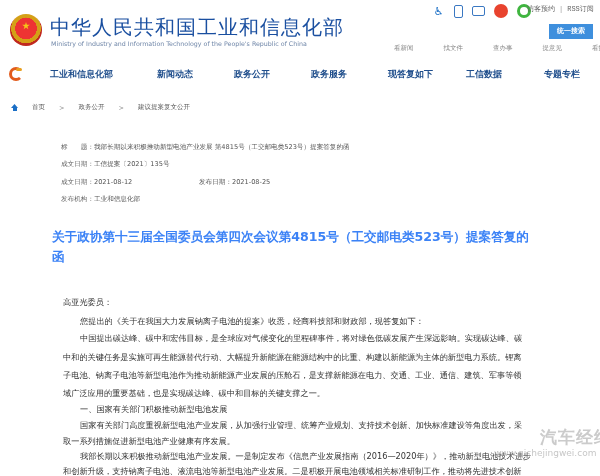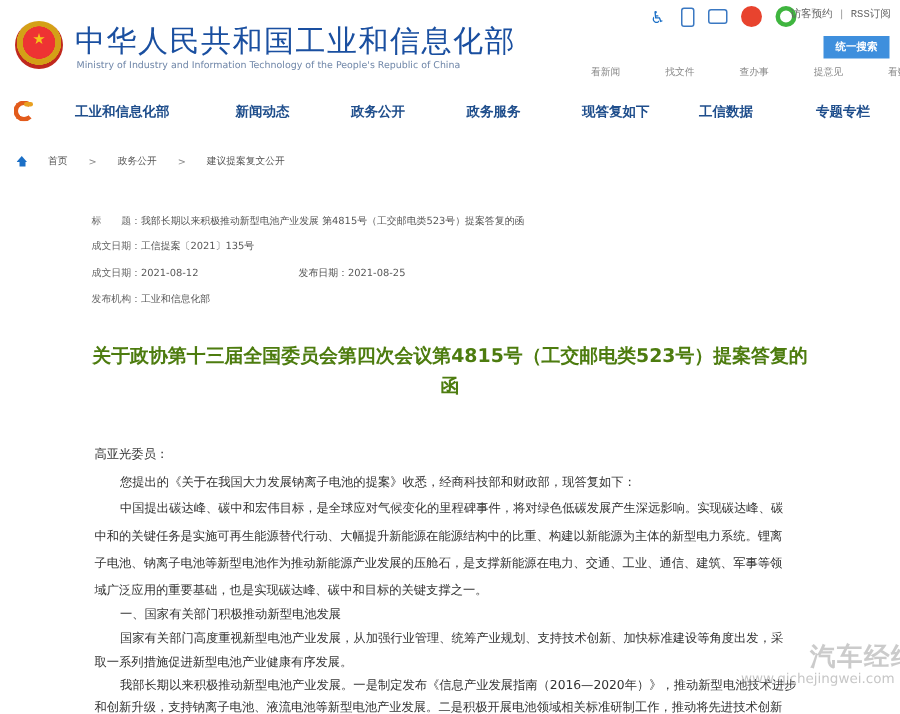--- a/index.html
+++ b/index.html
@@ -41,21 +41,21 @@
   .home-icon::before { content: ""; position: absolute; left: 0; top: 0; width: 7px; height: 4px; background: #1b6fc6; clip-path: polygon(50% 0, 100% 100%, 0 100%); }
   .home-icon::after { content: ""; position: absolute; left: 1.5px; top: 4px; width: 4px; height: 3px; background: #1b6fc6; }
   .bc-sep { color: #888; }
 
   
   .meta { position: absolute; left: 61px; font-size: 6.6px; color: #555; white-space: nowrap; }
   .meta .lbl { color: #666; }
   .meta2 { position: absolute; font-size: 6.6px; color: #555; white-space: nowrap; }
 
   
-  .doc-title { position: absolute; left: 52px; top: 227px; width: 496px; font-size: 12.6px; font-weight: bold; color: #4d7c0f; text-align: center; line-height: 20px; }
+  .doc-title { position: absolute; left: 52px; top: 227px; width: 496px; font-size: 12.6px; font-weight: bold; color: #3b82f6; text-align: left; line-height: 20px; }
 
   
   .p { position: absolute; left: 63px; font-size: 8.2px; color: #333; white-space: nowrap; }
   .p.indent { left: 80px; }
 
   .watermark { position: absolute; left: 500px; top: 426px; font-size: 17px; font-weight: bold; color: rgba(160,160,160,0.55); white-space: nowrap; letter-spacing: 1px; margin-left: 40px; }
   .watermark-url { position: absolute; left: 494px; top: 448px; font-size: 9px; color: rgba(160,160,160,0.6); white-space: nowrap; }
 </style>
 </head>
 <body>

